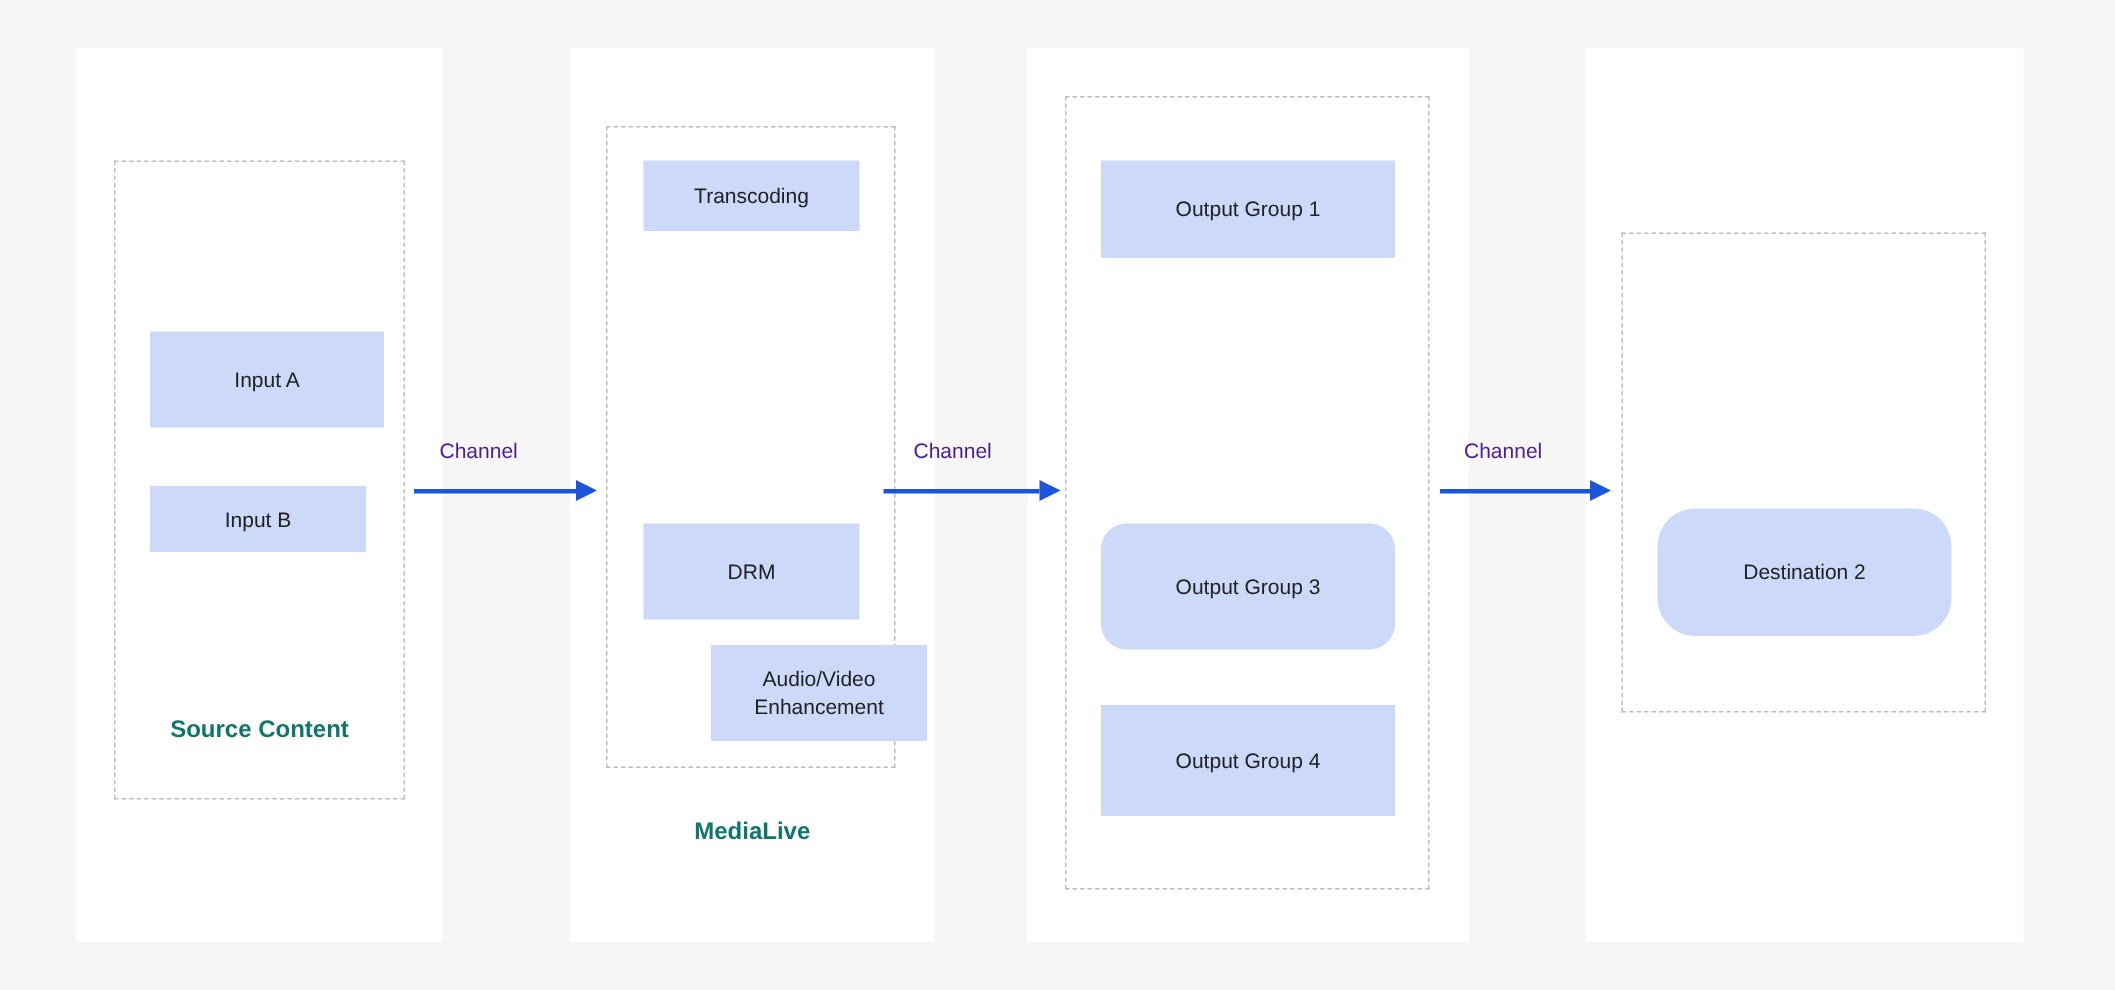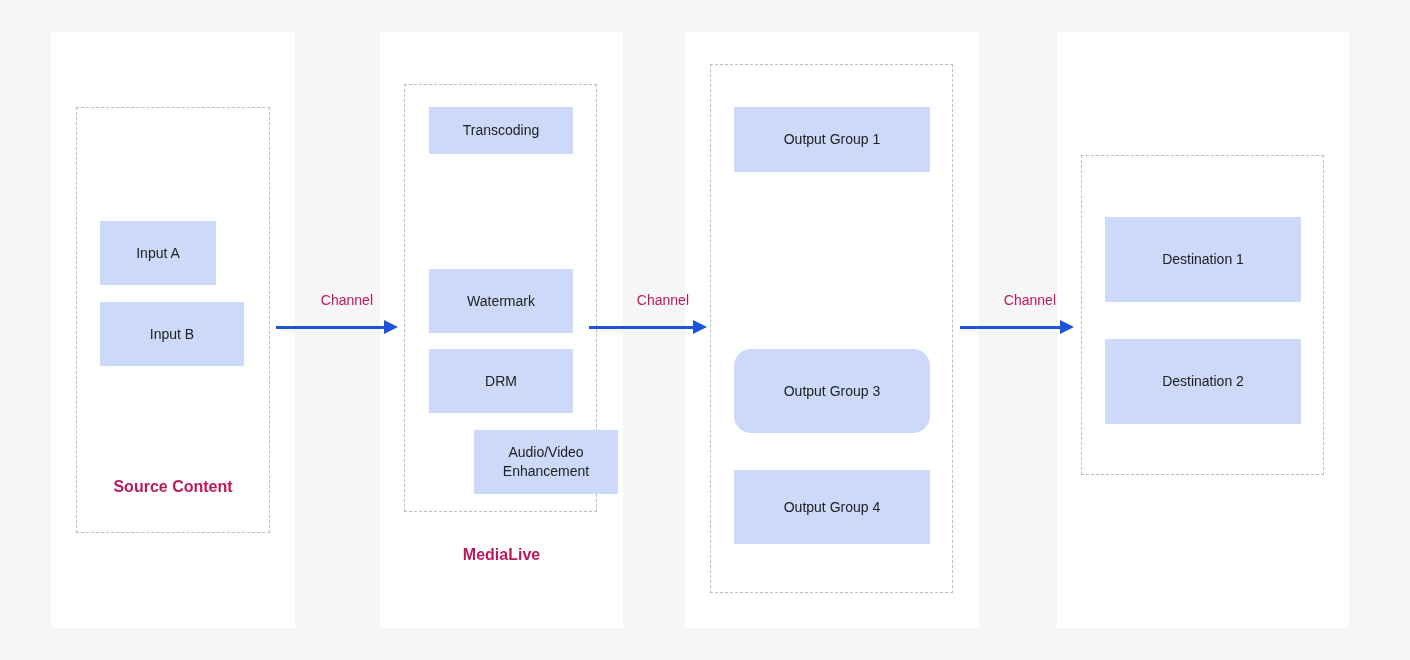--- a/index.html
+++ b/index.html
@@ -44,40 +44,40 @@
     display: flex;
     align-items: center;
     justify-content: center;
     text-align: center;
     font-size: 14px;
     line-height: 1.35;
     color: #202124;
     padding: 0 8px;
     box-sizing: border-box;
   }
-  .n-input-a     { left: 100px;  top: 221px; width: 116px; height: 64px; }
-  .n-input-b     { left: 100px;  top: 302px; width: 144px; height: 64px; text-align: center; }
+  .n-input-a     { left: 100px;  top: 221px; width: 156px; height: 64px; }
+  .n-input-b     { left: 100px;  top: 324px; width: 144px; height: 44px; text-align: center; }
   .n-transcoding { left: 429px;  top: 107px; width: 144px; height: 47px; }
   .n-adinsert    { left: 429px;  top: 188px; width: 144px; height: 64px; }
   .n-watermark   { left: 429px;  top: 269px; width: 144px; height: 64px; }
   .n-drm         { left: 429px;  top: 349px; width: 144px; height: 64px; }
   .n-avenh       { left: 429px;  top: 430px; width: 144px; height: 64px; margin-left: 45px; }
   .n-og1         { left: 734px;  top: 107px; width: 196px; height: 65px; }
   .n-og2         { left: 734px;  top: 228px; width: 196px; height: 84px; }
   .n-og3         { left: 734px;  top: 349px; width: 196px; height: 84px; border-radius: 17px; }
   .n-og4         { left: 734px;  top: 470px; width: 196px; height: 74px; }
   .n-dest1       { left: 1105px; top: 217px; width: 196px; height: 85px; }
-  .n-dest2       { left: 1105px; top: 339px; width: 196px; height: 85px; }
+  .n-dest2       { left: 1105px; top: 339px; width: 196px; height: 85px; border-radius: 25px; }
 
   .group-label {
     position: absolute;
     font-size: 16px;
     font-weight: bold;
     text-align: center;
-    color: #be185d;
+    color: #0f766e;
   }
   .lbl-source    { left: 76px;  top: 478px; width: 194px; }
   .lbl-medialive { left: 380px; top: 546px; width: 243px; }
 
   .arrow-line {
     position: absolute;
     top: 326px;
     height: 3px;
     background: #1b55db;
   }
@@ -94,23 +94,23 @@
   .a1-head { left: 384px; }
   .a2-line { left: 589px; width: 104px; }
   .a2-head { left: 693px; }
   .a3-line { left: 960px; width: 100px; }
   .a3-head { left: 1060px; }
 
   .channel-label {
     position: absolute;
     top: 292px;
     width: 80px;
-    text-align: right;
+    text-align: left;
     font-size: 14px;
-    color: #be185d;
+    color: #4c1d95;
   }
   .c1 { left: 293px; }
   .c2 { left: 609px; }
   .c3 { left: 976px; }
 </style>
 </head>
 <body>
 
 <div class="stage">
 
@@ -122,30 +122,28 @@
   <div class="dashed-box dashed-source"></div>
   <div class="dashed-box dashed-media"></div>
   <div class="dashed-box dashed-output"></div>
   <div class="dashed-box dashed-dest"></div>
 
   <div class="node n-input-a">Input A</div>
   <div class="node n-input-b">Input B</div>
   <div class="group-label lbl-source">Source Content</div>
 
   <div class="node n-transcoding">Transcoding</div>
-  <div class="node n-watermark">Watermark</div>
   <div class="node n-drm">DRM</div>
   <div class="node n-avenh">Audio/Video Enhancement</div>
   <div class="group-label lbl-medialive">MediaLive</div>
 
   <div class="node n-og1">Output Group 1</div>
   <div class="node n-og3">Output Group 3</div>
   <div class="node n-og4">Output Group 4</div>
 
-  <div class="node n-dest1">Destination 1</div>
   <div class="node n-dest2">Destination 2</div>
 
   <div class="channel-label c1">Channel</div>
   <div class="arrow-line a1-line"></div>
   <div class="arrow-head a1-head"></div>
 
   <div class="channel-label c2">Channel</div>
   <div class="arrow-line a2-line"></div>
   <div class="arrow-head a2-head"></div>
 

